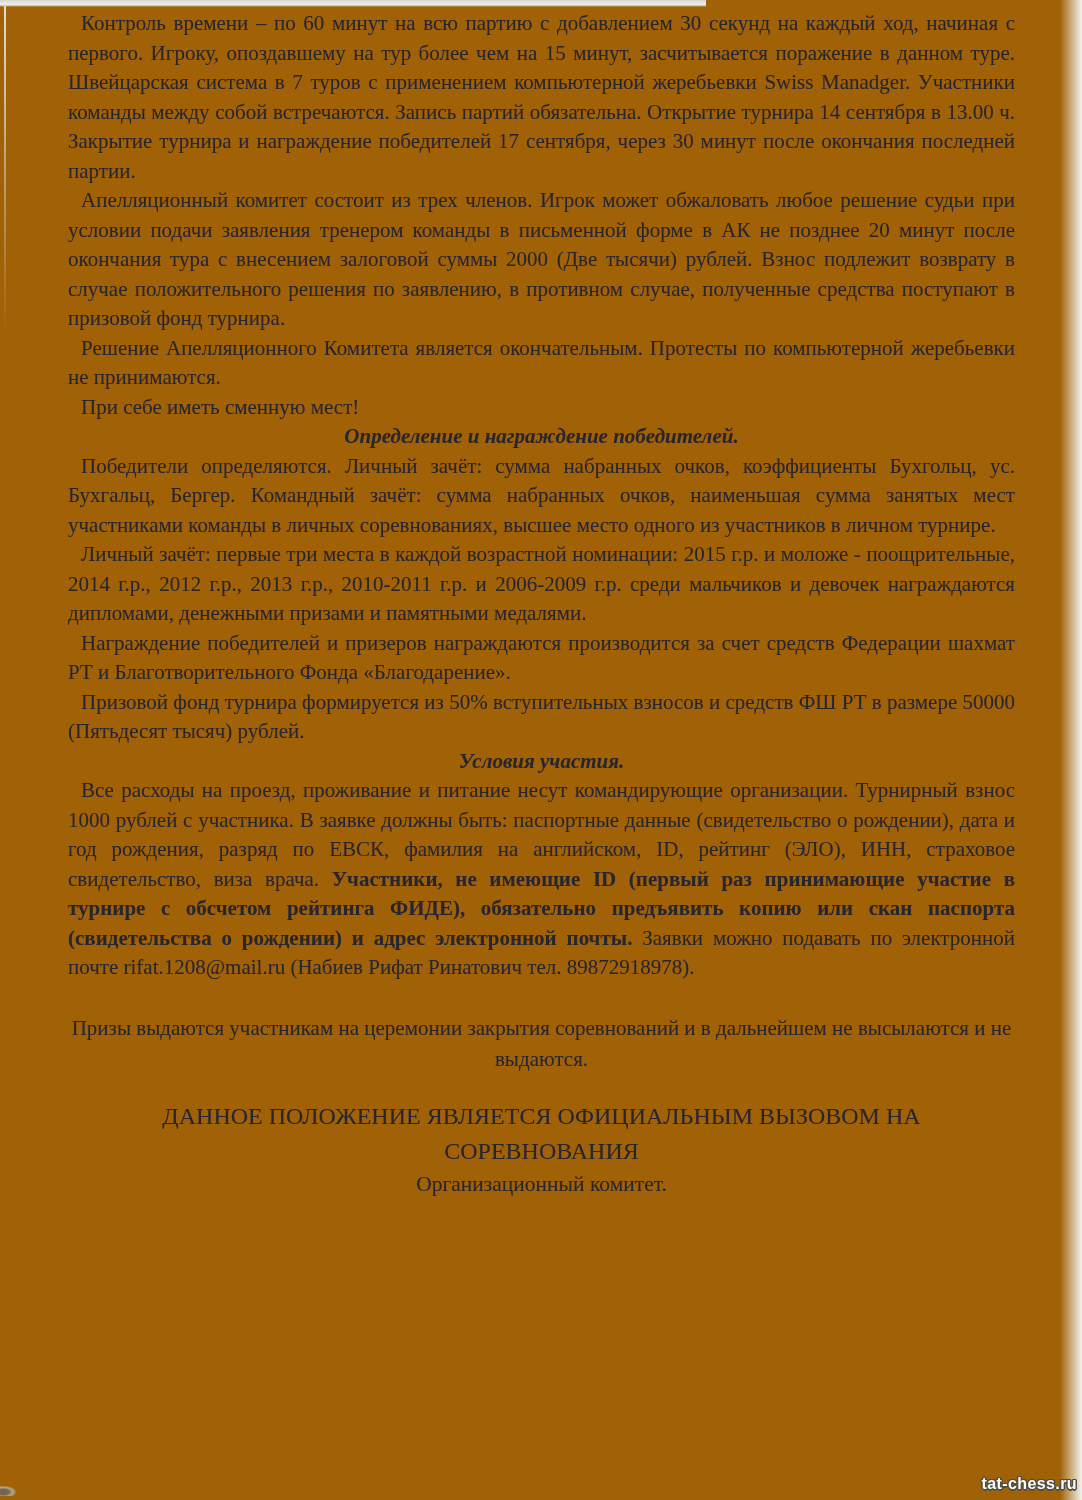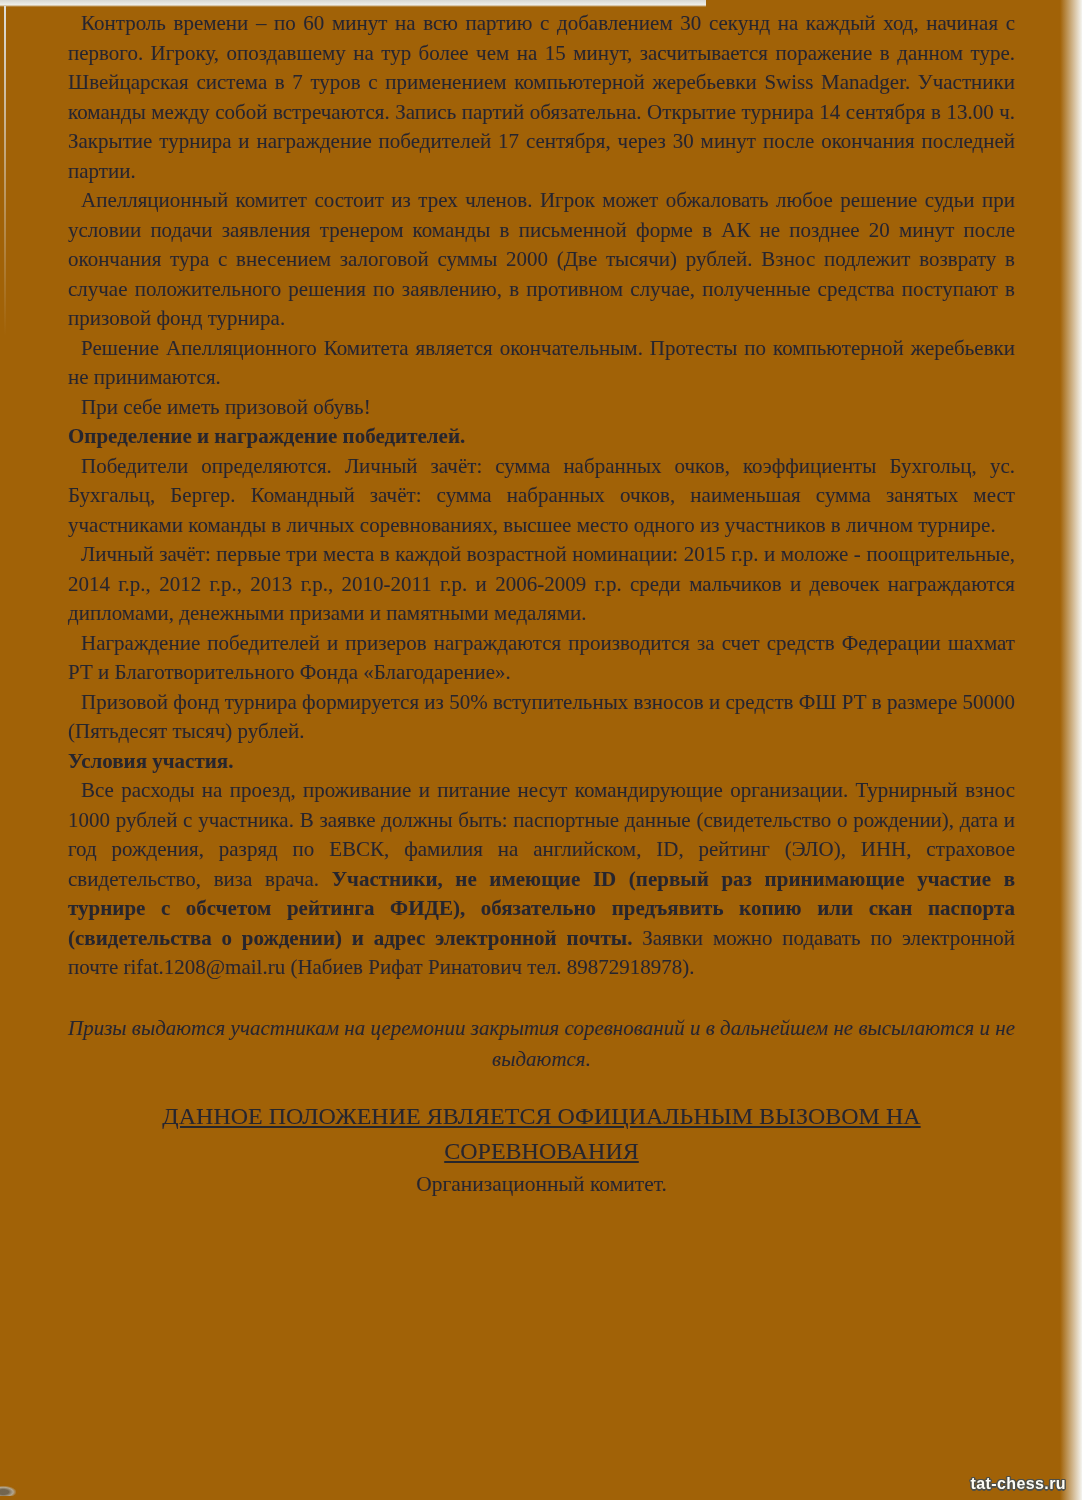--- a/index.html
+++ b/index.html
@@ -51,59 +51,59 @@
     line-height: 29.5px;
     color: #26262c;
     text-align: justify;
     text-shadow: 0.5px 0 rgba(170, 40, 80, 0.14), -0.5px 0 rgba(40, 55, 170, 0.14);
   }
   .doc p {
     margin: 0;
     text-indent: 13px;
   }
   .section-heading {
+    text-align: center;
     text-indent: 0 !important;
     font-weight: bold;
+    font-style: italic;
   }
   .bold-inline {
     font-weight: bold;
   }
   .center-block {
     margin-top: 30px;
     text-align: center;
     line-height: 31px;
-    font-style: italic;
   }
   .center-block p {
     text-indent: 0;
     margin: 0;
   }
   .final-block {
     margin-top: 24px;
     text-align: center;
   }
   .final-block .call-heading {
     margin: 0 auto;
     max-width: 880px;
     font-size: 24px;
     line-height: 35px;
     text-indent: 0;
     text-align: center;
-    text-decoration: underline;
   }
   .final-block .org-line {
     margin: 0;
     text-indent: 0;
     font-size: 21.5px;
     line-height: 31px;
   }
   
   .watermark {
     position: absolute;
-    right: 16px;
+    right: 5px;
     bottom: 7px;
     font-family: "Liberation Sans", "DejaVu Sans", sans-serif;
     font-weight: 700;
     font-size: 16px;
     letter-spacing: 0.4px;
     color: #fcfcf5;
     text-shadow:
       -1.5px 0 #4f4f47, 1.5px 0 #4f4f47,
       0 -1.5px #4f4f47, 0 1.5px #4f4f47,
       -1px -1px #4f4f47, 1px -1px #4f4f47,
@@ -121,21 +121,21 @@
   <div class="scan-smudge-bottom-left"></div>
 
   <div class="doc">
 
     <p>Контроль времени – по 60 минут на всю партию с добавлением 30 секунд на каждый ход, начиная с первого. Игроку, опоздавшему на тур более чем на 15 минут, засчитывается поражение в данном туре. Швейцарская система в 7 туров с применением компьютерной жеребьевки Swiss Manadger. Участники команды между собой встречаются. Запись партий обязательна. Открытие турнира 14 сентября в 13.00 ч. Закрытие турнира и награждение победителей 17 сентября, через 30 минут после окончания последней партии.</p>
 
     <p>Апелляционный комитет состоит из трех членов. Игрок может обжаловать любое решение судьи при условии подачи заявления тренером команды в письменной форме в АК не позднее 20 минут после окончания тура с внесением залоговой суммы 2000 (Две тысячи) рублей. Взнос подлежит возврату в случае положительного решения по заявлению, в противном случае, полученные средства поступают в призовой фонд турнира.</p>
 
     <p>Решение Апелляционного Комитета является окончательным. Протесты по компьютерной жеребьевки не принимаются.</p>
 
-    <p>При себе иметь призовой обувь!</p>
+    <p>При себе иметь сменную мест!</p>
 
     <p class="section-heading">Определение и награждение победителей.</p>
 
     <p>Победители определяются. Личный зачёт: сумма набранных очков, коэффициенты Бухгольц, ус. Бухгальц, Бергер. Командный зачёт: сумма набранных очков, наименьшая сумма занятых мест участниками команды в личных соревнованиях, высшее место одного из участников в личном турнире.</p>
 
 
     <p>Личный зачёт: первые три места в каждой возрастной номинации: 2015 г.р. и моложе - поощрительные, 2014 г.р., 2012 г.р., 2013 г.р., 2010-2011 г.р. и 2006-2009 г.р. среди мальчиков и девочек награждаются дипломами, денежными призами и памятными медалями.</p>
 
     <p>Награждение победителей и призеров награждаются производится за счет средств Федерации шахмат РТ и Благотворительного Фонда «Благодарение».</p>
 

